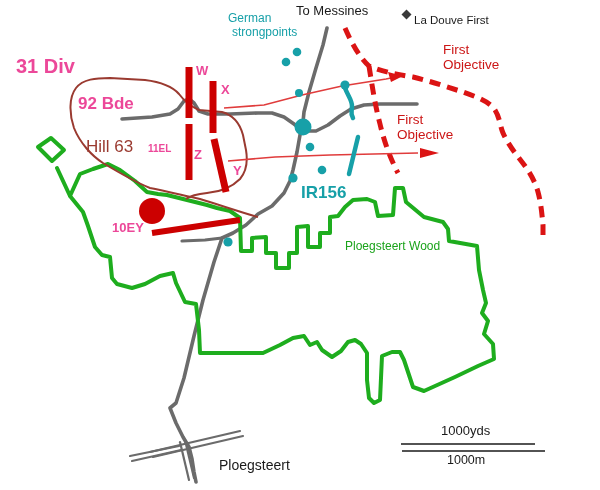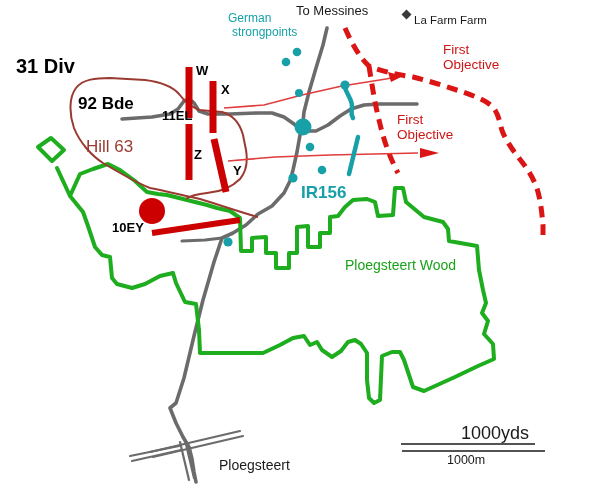--- a/index.html
+++ b/index.html
@@ -3,21 +3,21 @@
 <meta charset="utf-8">
 <style>
   html,body{margin:0;padding:0;background:#ffffff;}
   #map{
     position:relative;width:600px;height:490px;background:#ffffff;overflow:hidden;
     font-family:"Liberation Sans", sans-serif;
   }
   #map svg{position:absolute;left:0;top:0;}
   .lbl{position:absolute;white-space:nowrap;line-height:1.05;}
   .black{color:#1a1a1a;}
-  .red-bold{color:#000000;font-weight:bold;}
+  .red-bold{color:#ec4899;font-weight:bold;}
   .red{color:#cc1616;}
   .maroon{color:#9a3a30;}
   .teal{color:#17a0a8;}
   .green{color:#1ba31b;}
 </style>
 </head>
 <body>
 
 <div id="map">
 
@@ -104,43 +104,43 @@
 
     <polygon fill="#3a3a3a" points="406.5,9.5 411.5,14.5 406.5,19.5 401.5,14.5"></polygon>
 
     <g stroke="#1a1a1a" stroke-width="1.6">
       <path d="M401,444 L535,444"></path>
       <path d="M402,451 L545,451"></path>
     </g>
   </svg>
 
   <div class="lbl black" style="left:296px;top:4px;font-size:13px;">To Messines</div>
-  <div class="lbl black" style="left:414px;top:14px;font-size:11.5px;">La Farm Farm</div>
+  <div class="lbl black" style="left:414px;top:14px;font-size:11.5px;">La Douve First</div>
 
   <div class="lbl teal" style="left:228px;top:12px;font-size:12px;">German</div>
   <div class="lbl teal" style="left:232px;top:26px;font-size:12px;">strongpoints</div>
 
   <div class="lbl red" style="left:443px;top:43px;font-size:13.5px;">First</div>
   <div class="lbl red" style="left:443px;top:58px;font-size:13.5px;">Objective</div>
 
   <div class="lbl red" style="left:397px;top:113px;font-size:13.5px;">First</div>
   <div class="lbl red" style="left:397px;top:128px;font-size:13.5px;">Objective</div>
 
   <div class="lbl red-bold" style="left:16px;top:56px;font-size:20px;">31 Div</div>
   <div class="lbl red-bold" style="left:78px;top:95px;font-size:17px;text-align:center;">92 Bde</div>
   <div class="lbl maroon" style="left:86px;top:138px;font-size:17px;">Hill 63</div>
-  <div class="lbl red-bold" style="left:148px;top:109px;font-size:13px;margin-left:14px;">11EL</div>
+  <div class="lbl red-bold" style="left:148px;top:144px;font-size:10px;">11EL</div>
   <div class="lbl red-bold" style="left:112px;top:221px;font-size:13px;">10EY</div>
 
   <div class="lbl red-bold" style="left:196px;top:64px;font-size:13px;">W</div>
   <div class="lbl red-bold" style="left:221px;top:83px;font-size:13px;">X</div>
   <div class="lbl red-bold" style="left:194px;top:148px;font-size:13px;">Z</div>
   <div class="lbl red-bold" style="left:233px;top:164px;font-size:13px;">Y</div>
 
   <div class="lbl teal" style="left:301px;top:184px;font-size:17px;font-weight:bold;">IR156</div>
 
-  <div class="lbl green" style="left:345px;top:258px;font-size:14px;">Ploegsteert Wood</div>
+  <div class="lbl green" style="left:345px;top:240px;font-size:12px;">Ploegsteert Wood</div>
   <div class="lbl black" style="left:219px;top:458px;font-size:14px;">Ploegsteert</div>
 
-  <div class="lbl black" style="left:441px;top:424px;font-size:18px;margin-left:20px;">1000yds</div>
+  <div class="lbl black" style="left:441px;top:424px;font-size:13px;">1000yds</div>
   <div class="lbl black" style="left:447px;top:454px;font-size:12.5px;">1000m</div>
 
 </div>
 
 </body></html>

